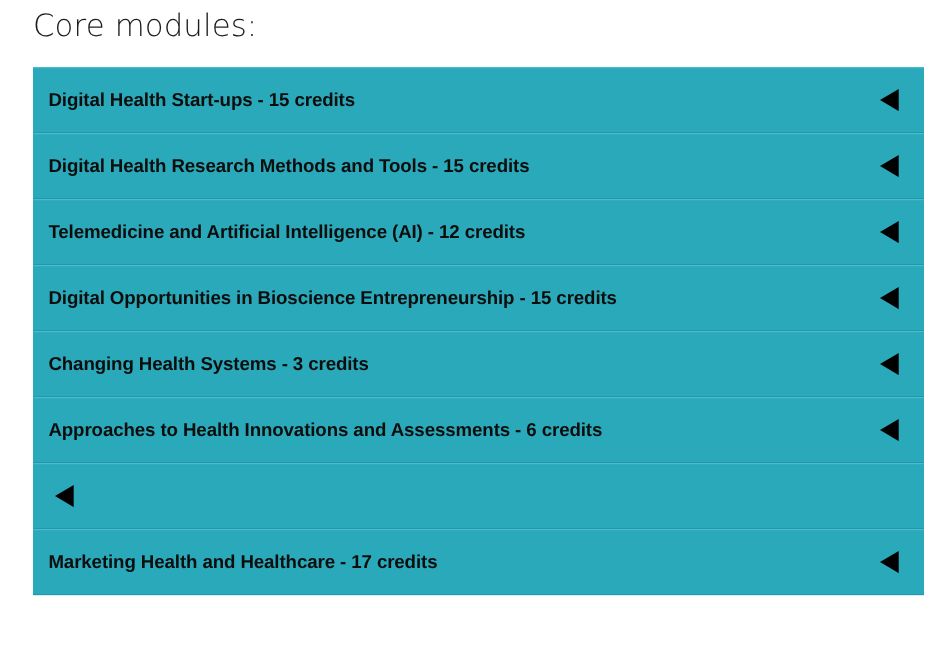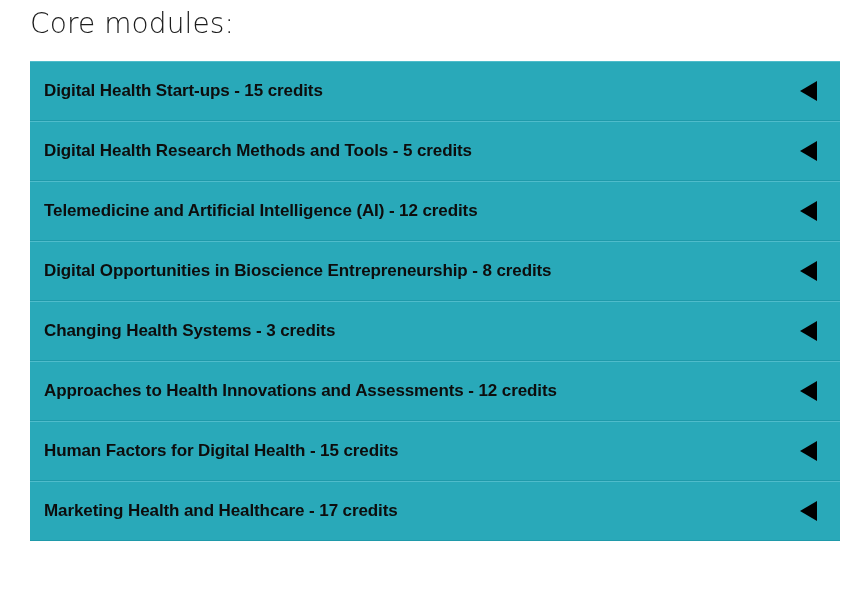--- a/index.html
+++ b/index.html
@@ -98,66 +98,65 @@
     <div class="accordion-item">
       <span class="accordion-label">Digital Health Start-ups - 15 credits</span>
       <span class="accordion-toggle">
         <svg width="18" height="20" viewBox="0 0 18 20" aria-hidden="true">
             <polygon points="17,0 17,20 0,10" fill="#000000"></polygon>
           </svg>
       </span>
     </div>
 
     <div class="accordion-item">
-      <span class="accordion-label">Digital Health Research Methods and Tools - 5 credits</span>
+      <span class="accordion-label">Digital Health Research Methods and Tools - 15 credits</span>
       <span class="accordion-toggle">
         <svg width="18" height="20" viewBox="0 0 18 20" aria-hidden="true">
             <polygon points="17,0 17,20 0,10" fill="#000000"></polygon>
           </svg>
       </span>
     </div>
 
     <div class="accordion-item">
       <span class="accordion-label">Telemedicine and Artificial Intelligence (AI) - 12 credits</span>
       <span class="accordion-toggle">
         <svg width="18" height="20" viewBox="0 0 18 20" aria-hidden="true">
             <polygon points="17,0 17,20 0,10" fill="#000000"></polygon>
           </svg>
       </span>
     </div>
 
     <div class="accordion-item">
-      <span class="accordion-label">Digital Opportunities in Bioscience Entrepreneurship - 8 credits</span>
+      <span class="accordion-label">Digital Opportunities in Bioscience Entrepreneurship - 15 credits</span>
       <span class="accordion-toggle">
         <svg width="18" height="20" viewBox="0 0 18 20" aria-hidden="true">
             <polygon points="17,0 17,20 0,10" fill="#000000"></polygon>
           </svg>
       </span>
     </div>
 
     <div class="accordion-item">
       <span class="accordion-label">Changing Health Systems - 3 credits</span>
       <span class="accordion-toggle">
         <svg width="18" height="20" viewBox="0 0 18 20" aria-hidden="true">
             <polygon points="17,0 17,20 0,10" fill="#000000"></polygon>
           </svg>
       </span>
     </div>
 
     <div class="accordion-item">
-      <span class="accordion-label">Approaches to Health Innovations and Assessments - 12 credits</span>
+      <span class="accordion-label">Approaches to Health Innovations and Assessments - 6 credits</span>
       <span class="accordion-toggle">
         <svg width="18" height="20" viewBox="0 0 18 20" aria-hidden="true">
             <polygon points="17,0 17,20 0,10" fill="#000000"></polygon>
           </svg>
       </span>
     </div>
 
     <div class="accordion-item">
-      <span class="accordion-label">Human Factors for Digital Health - 15 credits</span>
       <span class="accordion-toggle">
         <svg width="18" height="20" viewBox="0 0 18 20" aria-hidden="true">
             <polygon points="17,0 17,20 0,10" fill="#000000"></polygon>
           </svg>
       </span>
     </div>
 
     <div class="accordion-item">
       <span class="accordion-label">Marketing Health and Healthcare - 17 credits</span>
       <span class="accordion-toggle">

